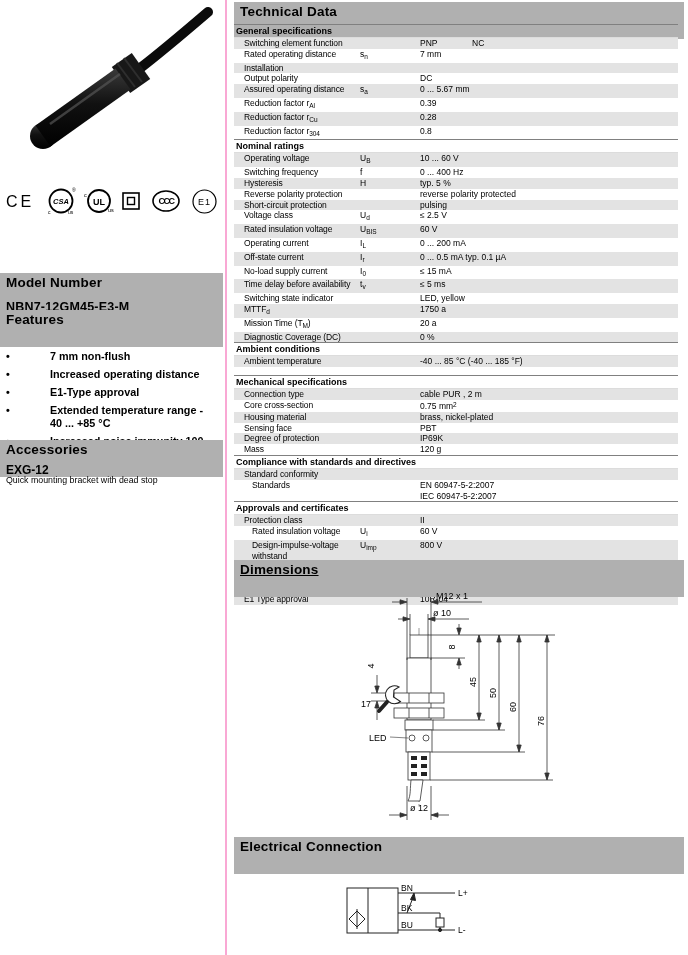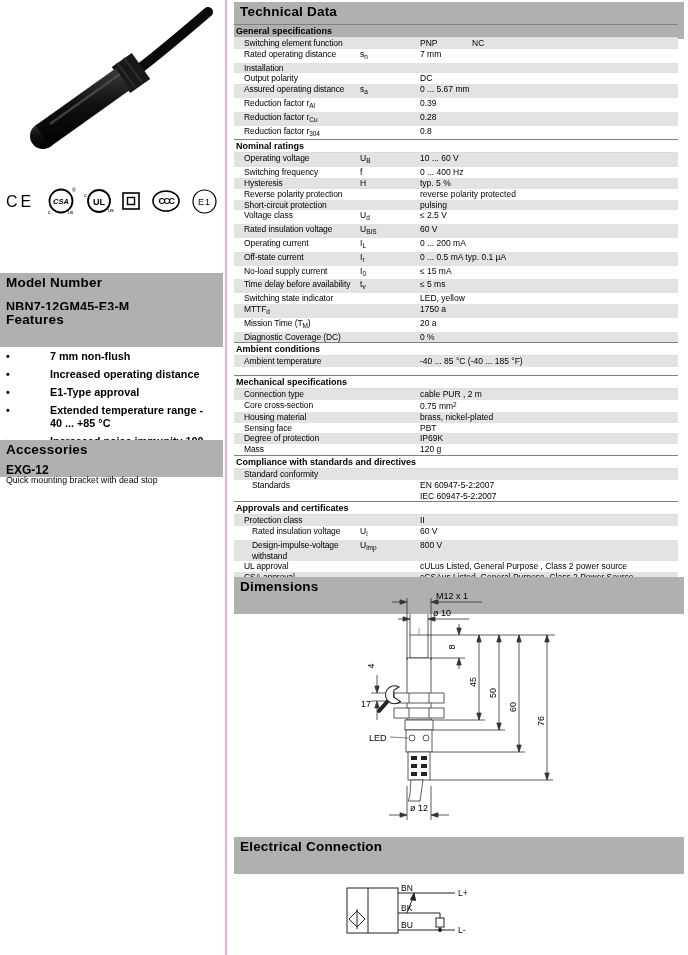--- a/index.html
+++ b/index.html
@@ -327,21 +327,21 @@
           <span class="c-sym"></span>
           <span class="c-val">Certified by China Compulsory Certification (CCC)</span>
         </div>
         <div class="trow stripe">
           <span class="c-label">E1 Type approval</span>
           <span class="c-sym"></span>
           <span class="c-val">10R-04</span>
         </div>
       </div>
 
-    <div class="bar rbar" style="top:577px;">Dimensions</div>
+    <div class="bar rbar" style="top:560px;text-decoration:underline;">Dimensions</div>
 
     <div class="figure" style="left:90px;top:590px;">
       <svg width="290" height="250" viewBox="0 0 290 250" font-size="9">
         <g stroke="#333" stroke-width="0.8" fill="none">
 
           <line x1="100" y1="38" x2="100" y2="218" stroke-dasharray="9 2 2 2" stroke-width="0.5"></line>
 
           <rect x="91" y="45" width="18" height="23" fill="#fff"></rect>
           <rect x="88" y="68" width="24" height="62" fill="#fff"></rect>
           <rect x="75" y="103" width="50" height="10" fill="#fff"></rect>

